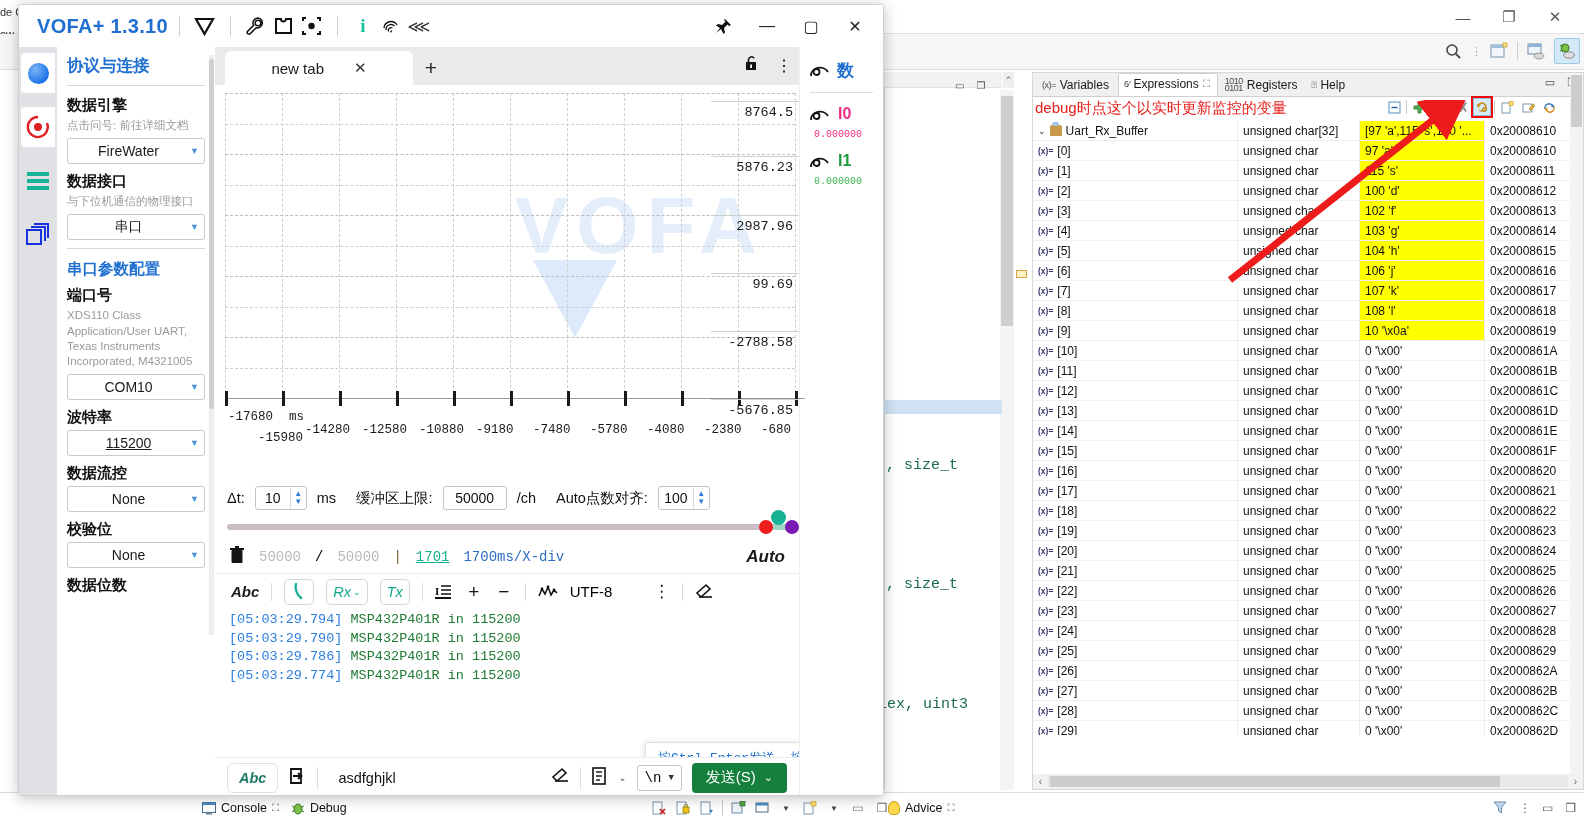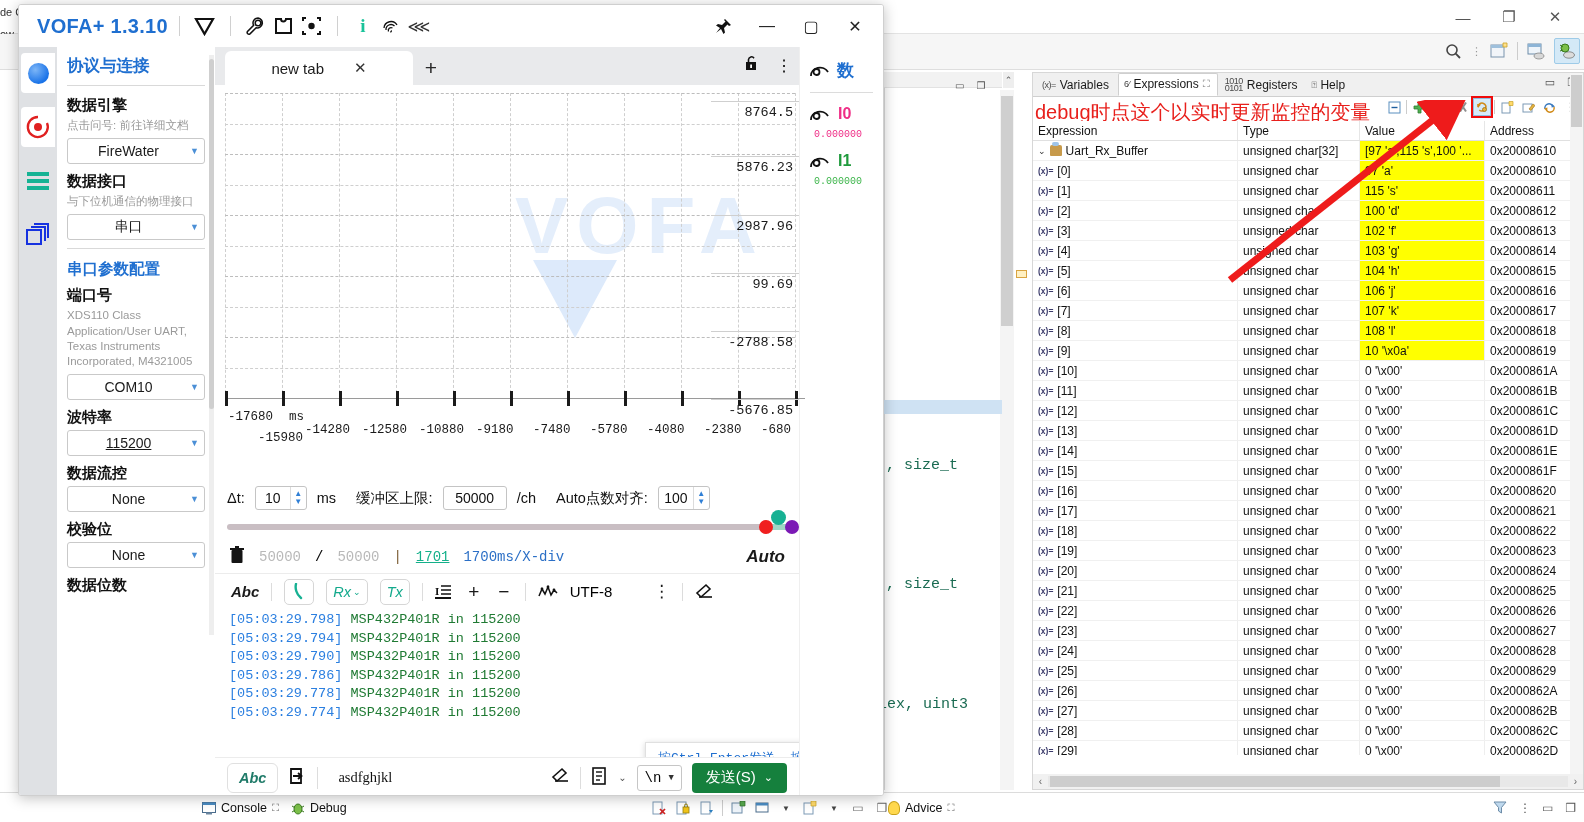--- a/index.html
+++ b/index.html
@@ -39,21 +39,21 @@
     background:#f0f0f0; border-bottom:1px solid #cfcfcf; padding-left:4px; position:relative;
   }
   .expr-tab { display:flex; align-items:center; gap:4px; font-size:12px; color:#1a1a1a;
     padding:3px 7px 4px 5px; border-radius:2px 2px 0 0; }
   .expr-tab.sel { background:#ffffff; border:1px solid #cfcfcf; border-bottom:1px solid #fff; }
   .tab-mini { font-size:9px; color:#4a4a4a; letter-spacing:-0.5px; }
   .expr-view-ctl { position:absolute; right:6px; top:3px; display:flex; gap:12px; color:#555; font-size:11px; }
 
   .expr-toolbar { height:24px; position:relative; background:#fff; }
   .expr-note {
-    position:absolute; left:2px; top:2px; color:#e8201c; font-size:20px;
+    position:absolute; left:2px; top:2px; color:#e8201c; font-size:15px;
     font-family:"Liberation Sans", sans-serif; white-space:nowrap;
   }
   .expr-tb-icons { position:absolute; right:4px; top:1px; display:flex; align-items:center; gap:3px; }
   .expr-tb-ic { width:18px; height:18px; display:flex; align-items:center; justify-content:center; font-size:12px; color:#444; }
   .expr-tb-ic.boxed { outline:2.5px solid #ef0b0b; background:#d9ecfb; border:1px solid #8fbfe0; }
 
   .expr-head {
     display:flex; height:20px; background:#fff; border-bottom:1px solid #e0e0e0;
     font-size:12px; color:#111; position:relative;
   }
@@ -201,21 +201,21 @@
   .tstamp { color:#2b7fe0; }
   .tmsg { color:#1f7a33; }
 
   .tooltip {
     position:absolute; left:430px; top:133px; background:#fff; border:1px solid #e0e0e0;
     box-shadow:0 1px 6px rgba(0,0,0,0.16); padding:7px 12px; font-size:13px; color:#1f6fd0; white-space:nowrap;
   }
 
   .send-row { height:40px; display:flex; align-items:center; gap:10px; padding:0 12px; border-top:1px solid #ececec; }
   .send-chip { border:1px solid #e0e0e0; border-radius:6px; height:30px; padding:0 11px; display:flex; align-items:center; font-style:italic; font-weight:bold; font-size:14.5px; color:#1f7a68; }
-  .send-input { flex:1; font-family:Liberation Serif, serif; font-size:14.5px; color:#111; padding-left:10px; }
+  .send-input { flex:1; font-family:Liberation Sans, sans-serif; font-size:14.5px; color:#111; padding-left:10px; }
   .send-sel { border:1px solid #c6c6c6; border-radius:3px; height:26px; display:flex; align-items:center; gap:7px; padding:0 7px; font-family:"Liberation Mono",monospace; font-size:14px; }
   .send-btn { background:#15803d; color:#fff; border-radius:4px; height:30px; display:flex; align-items:center; gap:8px; padding:0 14px; font-size:15px; }
 
   
   .livecol { width:84px; background:#fff; border-left:1px solid #efefef; padding:12px 0 0 0; }
   .live-head { display:flex; align-items:center; gap:8px; padding-left:10px; font-size:17px; font-weight:bold; color:#1f6fd0; }
   .live-rule { height:1px; background:#dcdcdc; margin:10px 10px 12px 10px; }
   .live-item { padding-left:10px; margin-bottom:12px; }
   .live-name { display:flex; align-items:center; gap:9px; font-size:16px; font-weight:bold; }
   .live-val { font-family:"Liberation Mono", monospace; font-size:10px; margin-top:6px; padding-left:4px; }
@@ -370,27 +370,20 @@
               <path d="M2 8a4 4 0 0 1 8-2" fill="none" stroke="#3c7bbf" stroke-width="1.5"></path>
               <polygon points="9,3 12,5.5 8.5,6.5" fill="#3c7bbf"></polygon>
               <path d="M11 6a4 4 0 0 1-8 2" fill="none" stroke="#d08a17" stroke-width="1.5"></path>
               <polygon points="4,10 1,7.5 4.5,6.5" fill="#d08a17"></polygon>
             </svg>
         </div>
         <div class="expr-tb-ic" style="letter-spacing:-1px; color:#666;">⋮</div>
       </div>
     </div>
 
-    <div class="expr-head">
-      <div class="col-expr">Expression</div>
-      <div class="col-type">Type</div>
-      <div class="col-val">Value</div>
-      <div class="col-addr">Address</div>
-      <div class="expr-scroll-up">⌃</div>
-    </div>
 
     <div class="expr-rows" id="expr-rows">
         <div class="expr-row">
           <div class="col-expr cell-ind">
             <span class="arrow-tw">⌄</span>
             <span class="buf-ico"></span>
             <span>Uart_Rx_Buffer</span>
           </div>
           <div class="col-type">unsigned char[32]</div>
           <div class="col-val hl">[97 'a',115 's',100 '...</div>
@@ -1089,25 +1082,23 @@
           <span class="tb-div"></span>
           <span class="tb-ic">
             <svg width="19" height="17" viewBox="0 0 19 17">
                 <path d="M6 14l-4-4 9-8 4 4-9 8z" fill="none" stroke="#111" stroke-width="1.6"></path>
                 <line x1="4" y1="14" x2="17" y2="14" stroke="#111" stroke-width="1.6"></line>
               </svg>
           </span>
         </div>
 
         <div class="term-out" id="term-out">
-            <div><span class="tstamp">[05:03:29.798]</span><span class="tmsg"> MSP432P401R in 115200</span></div>
             <div><span class="tstamp">[05:03:29.794]</span><span class="tmsg"> MSP432P401R in 115200</span></div>
             <div><span class="tstamp">[05:03:29.790]</span><span class="tmsg"> MSP432P401R in 115200</span></div>
             <div><span class="tstamp">[05:03:29.786]</span><span class="tmsg"> MSP432P401R in 115200</span></div>
-            <div><span class="tstamp">[05:03:29.778]</span><span class="tmsg"> MSP432P401R in 115200</span></div>
             <div><span class="tstamp">[05:03:29.774]</span><span class="tmsg"> MSP432P401R in 115200</span></div>
           <div class="tooltip">按Ctrl-Enter发送, 按Enter换行</div>
         </div>
 
         <div class="send-row">
           <span class="send-chip">Abc</span>
           <span>
             <svg width="19" height="18" viewBox="0 0 19 18">
                 <path d="M3 2h10v14H3z" fill="none" stroke="#111" stroke-width="1.8"></path>
                 <path d="M5 9h8M10 6l3.5 3-3.5 3" fill="none" stroke="#111" stroke-width="1.8"></path>

